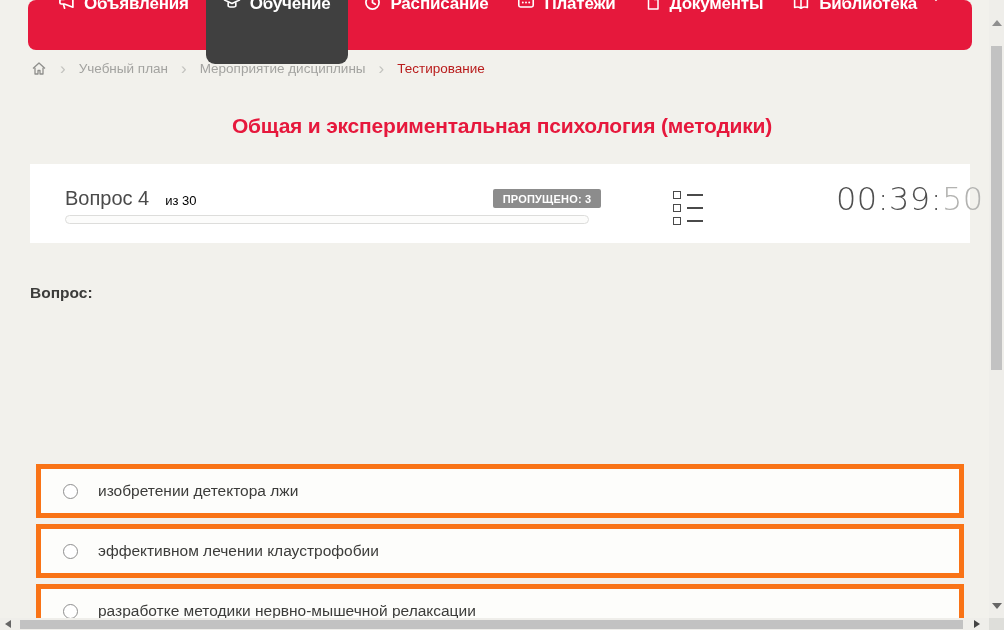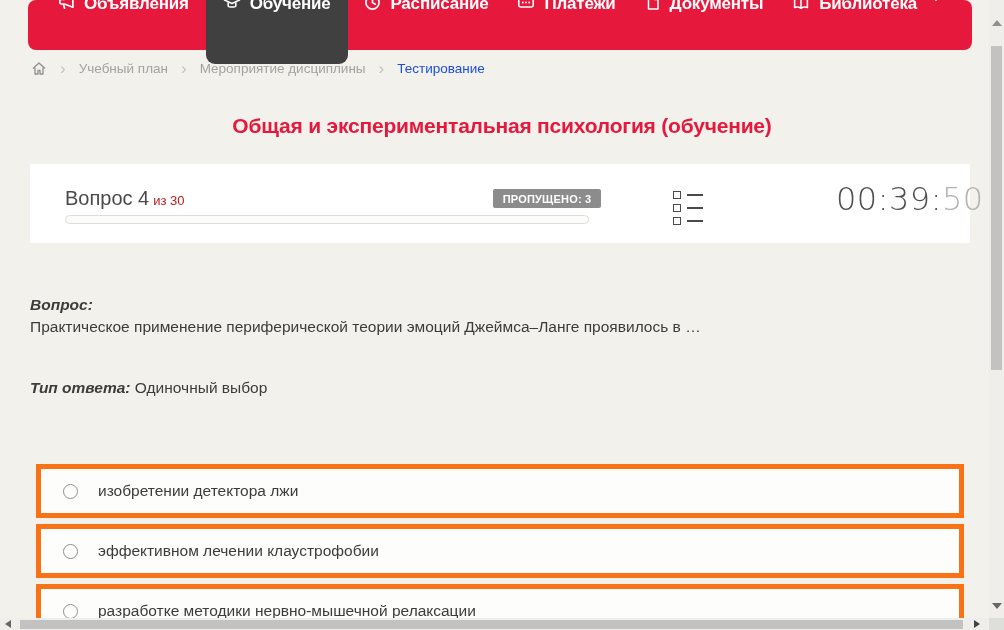--- a/index.html
+++ b/index.html
@@ -25,48 +25,48 @@
   .hscroll{position:absolute;left:0;bottom:0;width:989px;height:12px;background:#efeeea;}
   .hthumb{position:absolute;left:20px;top:2px;width:943px;height:9px;background:#c2c2c2;}
   .arrow-left{left:5px;top:2px;border-top:4px solid transparent;border-bottom:4px solid transparent;border-right:6px solid #666;}
   .arrow-right{left:974px;top:2px;border-top:4px solid transparent;border-bottom:4px solid transparent;border-left:6px solid #444;}
   .scroll-corner{position:absolute;right:0;bottom:0;width:15px;height:12px;background:#dededa;}
 
   
   .breadcrumb{position:absolute;left:31px;top:61px;display:flex;align-items:center;gap:13px;
               font-size:13.5px;color:#a3a3a0;}
   .crumb{cursor:pointer;}
-  .crumb.current{color:#1d4ed8;cursor:default;}
+  .crumb.current{color:#b91c1c;cursor:default;}
   .crumb-sep{color:#c3c3bf;font-size:17px;line-height:13px;font-weight:400;}
   .home-ic{color:#8f8f8c;display:flex;}
 
   
   .page-title{position:absolute;left:0;top:114px;width:100%;text-align:center;color:#e6183c;
               font-size:21px;font-weight:700;letter-spacing:-0.2px;}
 
   
   .qcard{position:absolute;left:30px;top:164px;width:940px;height:79px;background:#ffffff;}
   .qnum{position:absolute;left:35px;top:23px;font-size:20px;color:#4a4a4a;}
-  .qof{font-size:13px;color:#b91c1c;margin-left:4px;}
+  .qof{font-size:13px;color:#000000;margin-left:16px;}
   .qprogress{position:absolute;left:35px;top:51px;width:522px;height:7px;border:1px solid #dddddb;
              border-radius:5px;background:#fcfcfb;}
   .qprogress-fill{height:100%;width:0%;background:#b9b9b6;border-radius:5px;}
   .qbadge{position:absolute;left:463px;top:25px;width:108px;height:19px;background:#8c8c8c;color:#fff;
           font-size:11px;font-weight:700;display:flex;align-items:center;justify-content:center;
           border-radius:2px;letter-spacing:0.2px;}
   .qlist{position:absolute;left:643px;top:27px;display:flex;flex-direction:column;gap:5px;cursor:pointer;}
   .qlist-row{display:flex;align-items:center;gap:6px;}
   .qlist-sq{width:6px;height:6px;border:1.5px solid #4a4a4a;background:#fff;}
   .qlist-ln{width:16px;height:2px;background:#4a4a4a;}
   .qtimer{position:absolute;left:806px;top:16px;width:150px;font-size:32px;font-weight:300;
           color:#4f4f4f;font-family:"DejaVu Sans",sans-serif;letter-spacing:0.5px;}
   .qtimer .sec{color:#b3b3b1;}
 
   
-  .qlabel{position:absolute;left:30px;top:296px;font-size:15.5px;font-weight:700;font-style:italic;color:#3c3c3a;}
+  .qlabel{position:absolute;left:30px;top:284px;font-size:15.5px;font-weight:700;color:#3c3c3a;}
   .qtext{position:absolute;left:30px;top:318px;width:900px;font-size:15.5px;color:#3c3c3a;}
   .qtype{position:absolute;left:30px;top:379px;font-size:15.5px;color:#3c3c3a;}
   .qtype b{font-style:italic;}
 
   
   .options{position:absolute;left:36px;top:464px;width:928px;display:flex;flex-direction:column;gap:6px;}
   .option{height:54px;background:#fdfdfb;border:5px solid #f97316;box-sizing:border-box;
           display:flex;align-items:center;padding-left:22px;gap:20px;cursor:pointer;}
   .radio{width:13px;height:13px;border:1px solid #8f8f8f;border-radius:50%;background:#fff;flex:none;}
   .option-label{font-size:15.5px;color:#3c3c3a;}
@@ -147,21 +147,21 @@
         </svg>
     </span>
     <span class="crumb-sep">›</span>
     <span class="crumb">Учебный план</span>
     <span class="crumb-sep">›</span>
     <span class="crumb">Мероприятие дисциплины</span>
     <span class="crumb-sep">›</span>
     <span class="crumb current">Тестирование</span>
   </div>
 
-  <div class="page-title">Общая и экспериментальная психология (обучение)</div>
+  <div class="page-title">Общая и экспериментальная психология (методики)</div>
 
   <div class="qcard">
     <div class="qnum">
       <span>Вопрос 4</span><span class="qof">из 30</span>
     </div>
     <div class="qbadge">ПРОПУЩЕНО: 3</div>
     <div class="qprogress">
       <div class="qprogress-fill"></div>
     </div>
     <div class="qlist">
@@ -177,25 +177,20 @@
           <span class="qlist-sq"></span>
           <span class="qlist-ln"></span>
         </div>
     </div>
     <div class="qtimer">
       <span>00:39:</span><span class="sec">50</span>
     </div>
   </div>
 
   <div class="qlabel">Вопрос:</div>
-  <div class="qtext">Практическое применение периферической теории эмоций Джеймса–Ланге проявилось в …</div>
-  <div class="qtype">
-    <b>Тип ответа:</b>
-    <span>Одиночный выбор</span>
-  </div>
 
   <div class="options">
     <div class="option">
       <span class="radio"></span>
       <span class="option-label">изобретении детектора лжи</span>
     </div>
     <div class="option">
       <span class="radio"></span>
       <span class="option-label">эффективном лечении клаустрофобии</span>
     </div>

